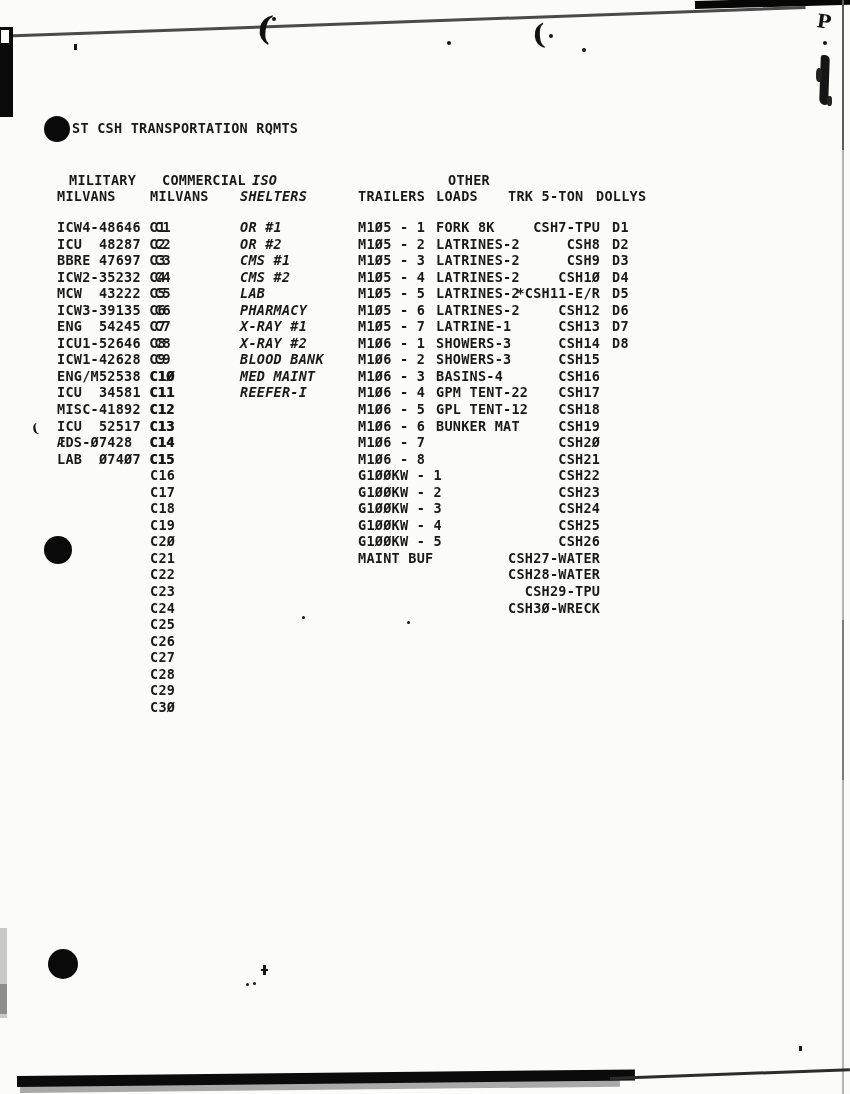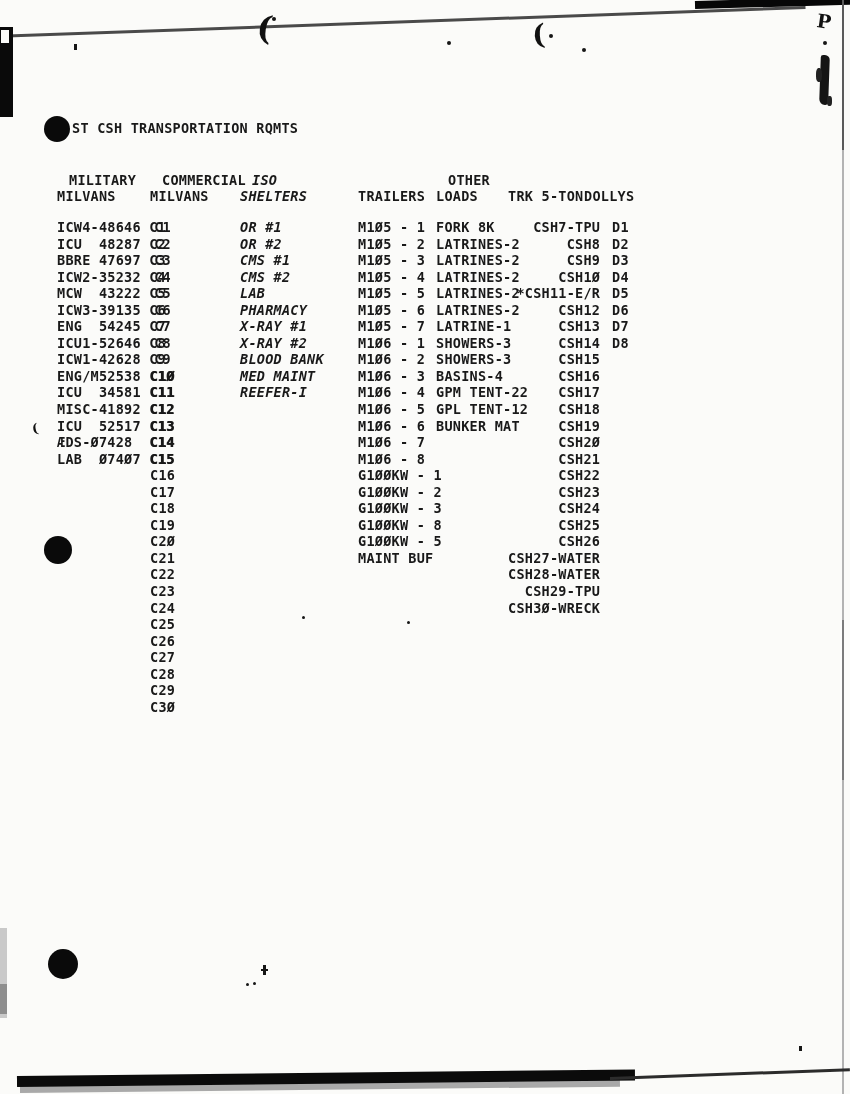--- a/index.html
+++ b/index.html
@@ -18,21 +18,21 @@
   .hdr-l1{top:172px;padding-left:12px;}
   .hdr-l2{top:188px;}
   .col{position:absolute;top:219px;}
   .cell{height:16.55px;line-height:16.55px;font-size:13.5px;letter-spacing:.25px;white-space:pre;color:#191919;font-weight:700;}
   .x-military{left:57px;}
   .x-commercial{left:150px;text-align:center;}
   .x-iso{left:240px;font-style:italic;}
   .x-trailers{left:316px;margin-left:42px;}
   .x-other{left:436px;}
   .x-trk{left:508px;text-align:right;}
-  .x-dollys-h{left:584px;}
+  .x-dollys-h{left:596px;}
   .x-dollys{left:612px;text-align:right;}
 
   
   .art{position:absolute;}
   .hole{background:#0a0a0a;border-radius:50%;}
   .edge-top-line{left:-4px;top:35px;width:810px;height:2.5px;background:#4a4a4a;transform:rotate(-2.05deg);transform-origin:left center;}
   .edge-top-bar{left:695px;top:1px;width:157px;height:8px;background:#070707;transform:rotate(-1.6deg);transform-origin:left center;}
   .edge-left-bar{left:0;top:27px;width:13px;height:90px;background:#0a0a0a;}
   .edge-left-notch{left:1px;top:30px;width:8px;height:13px;background:#fbfbf9;}
   .edge-right-line{left:842px;top:0;width:2px;height:1094px;background:#b3b3b3;}
@@ -185,21 +185,21 @@
     <div class="cell">M1Ø6 - 2</div>
     <div class="cell">M1Ø6 - 3</div>
     <div class="cell">M1Ø6 - 4</div>
     <div class="cell">M1Ø6 - 5</div>
     <div class="cell">M1Ø6 - 6</div>
     <div class="cell">M1Ø6 - 7</div>
     <div class="cell">M1Ø6 - 8</div>
     <div class="cell">G1ØØKW - 1</div>
     <div class="cell">G1ØØKW - 2</div>
     <div class="cell">G1ØØKW - 3</div>
-    <div class="cell">G1ØØKW - 8</div>
+    <div class="cell">G1ØØKW - 4</div>
     <div class="cell">G1ØØKW - 5</div>
     <div class="cell">MAINT BUF</div>
   </div>
 <div class="col x-other">
     <div class="cell">FORK 8K</div>
     <div class="cell">LATRINES-2</div>
     <div class="cell">LATRINES-2</div>
     <div class="cell">LATRINES-2</div>
     <div class="cell">LATRINES-2</div>
     <div class="cell">LATRINES-2</div>

